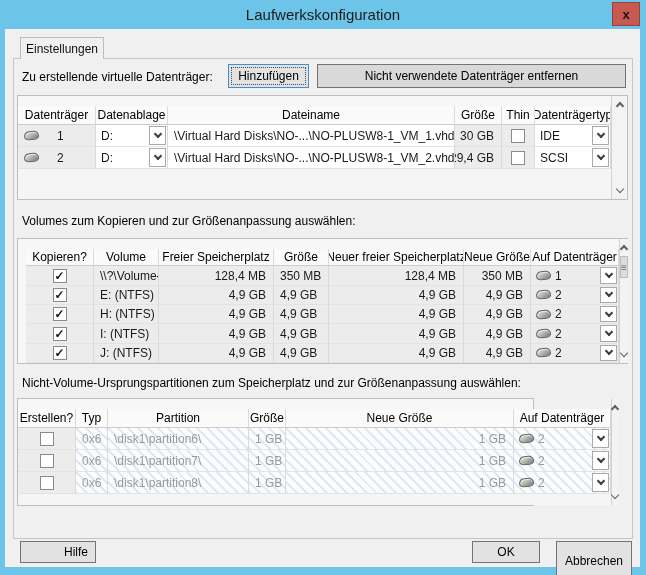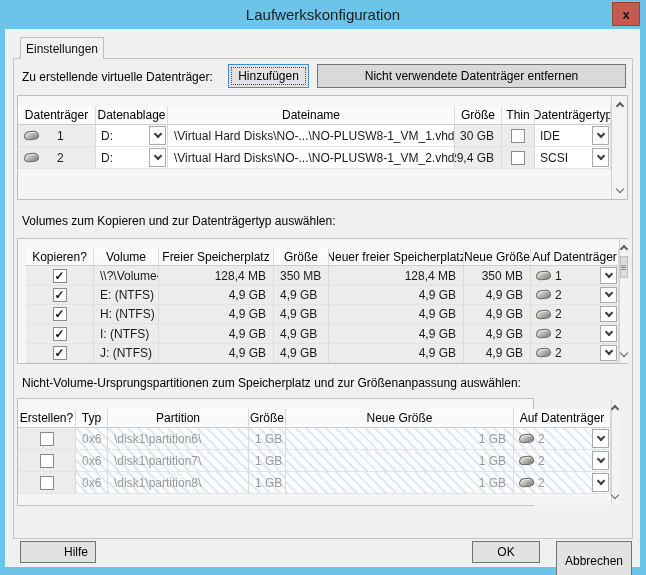--- a/index.html
+++ b/index.html
@@ -189,21 +189,21 @@
     <span class="sbtn">
         <span class="chv-u"></span>
       </span>
     <span class="sfill"></span>
     <span class="sbtn">
         <span class="chv-d"></span>
       </span>
   </div>
 </div>
 
-<div class="abs lbl" style="left:22px; top:214px;">Volumes zum Kopieren und zur Datenträgertyp auswählen:</div>
+<div class="abs lbl" style="left:22px; top:214px;">Volumes zum Kopieren und zur Größenanpassung auswählen:</div>
 
 <div class="abs tbl t2" style="left:17px; top:238px; width:611px; height:126px;padding-left:8px;">
   <div class="tbl-main">
     <div class="thead">
       <div class="cell">Kopieren?</div>
       <div class="cell">Volume</div>
       <div class="cell">Freier Speicherplatz</div>
       <div class="cell">Größe</div>
       <div class="cell">Neuer freier Speicherplatz</div>
       <div class="cell">Neue Größe</div>

